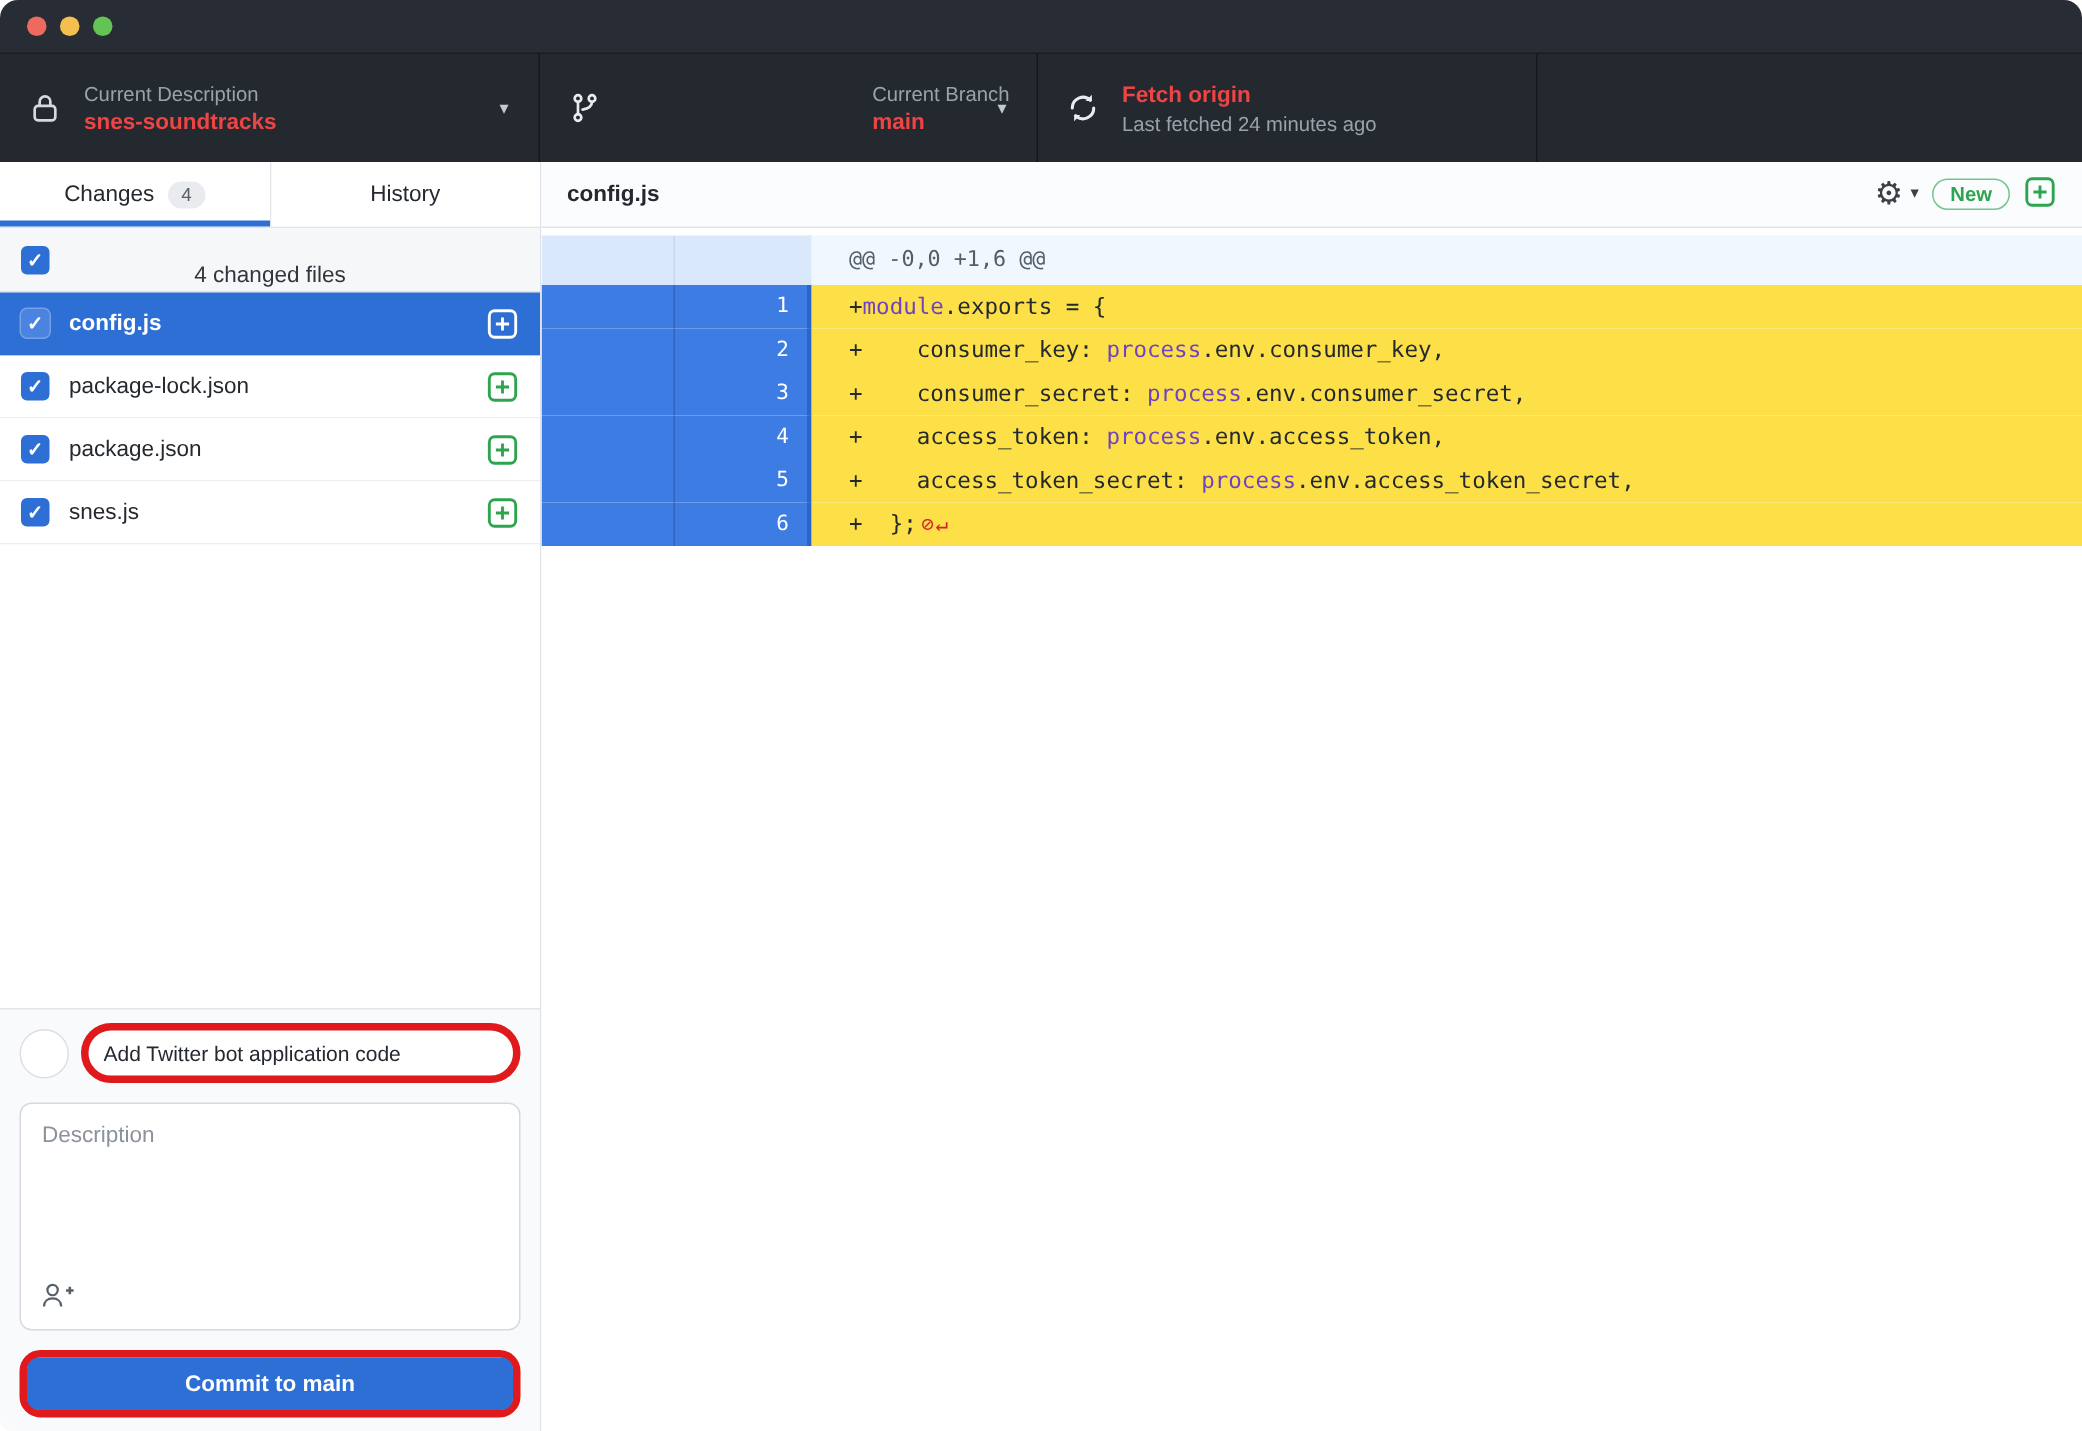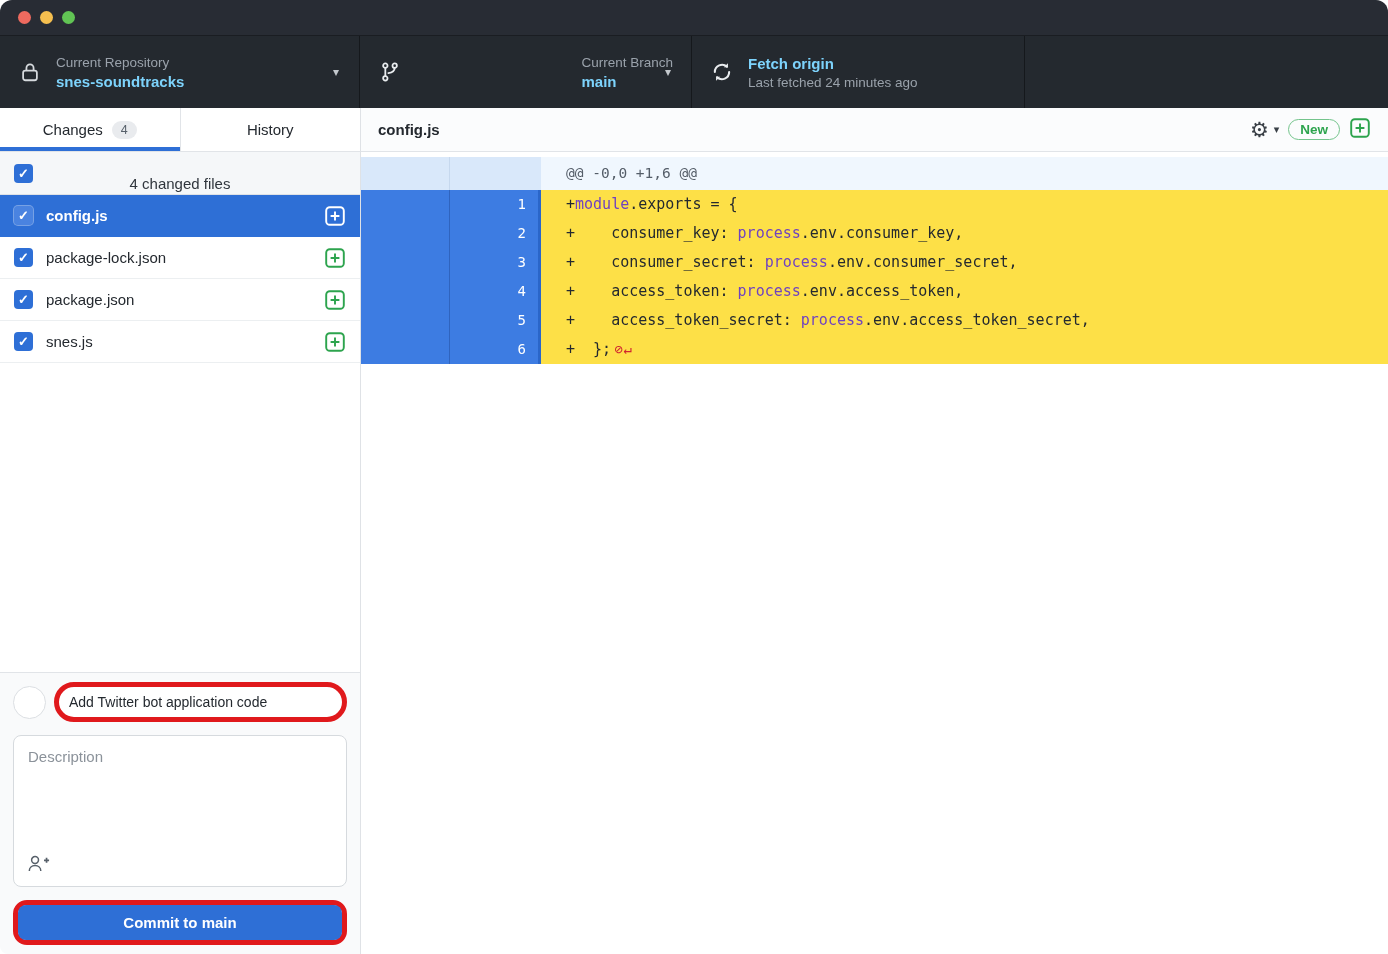--- a/index.html
+++ b/index.html
@@ -20,21 +20,21 @@
   
   .toolbar { height:72px; background:#24292f; display:flex; color:#fff; }
   .tb-section { display:flex; align-items:center; padding:0 18px;
                 border-right:1px solid #15181c; position:relative; }
   .tb-repo   { width:360px; }
   .tb-branch { width:332px;justify-content:space-between; }
   .tb-fetch  { width:333px; }
   .tb-rest   { flex:1; }
   .tb-icon { width:24px; display:flex; justify-content:center; margin-right:14px; flex:none; }
   .tb-label { font-size:13.5px; color:#9aa2ab; }
-  .tb-value { font-size:15px; font-weight:700; color:#7dd3fc; margin-top:3px; }
+  .tb-value { font-size:15px; font-weight:700; color:#ef4444; margin-top:3px; }
   .tb-sub   { font-size:13.5px; color:#9aa2ab; margin-top:3px; }
   .tb-caret { position:absolute; right:20px; top:50%; transform:translateY(-50%);
               color:#c3c8cd; font-size:12px; }
 
   
   .main { display:flex; height:846px; }
 
   
   .sidebar { width:361px; border-right:1px solid #dfe2e6; display:flex;
              flex-direction:column; background:#fff; flex:none; }
@@ -140,21 +140,21 @@
 
   <div class="toolbar">
     <div class="tb-section tb-repo">
       <span class="tb-icon">
         <svg width="22" height="22" viewBox="0 0 16 16" fill="none" stroke="#d6dade" stroke-width="1.3">
           <rect x="3" y="7" width="10" height="7" rx="1.6"></rect>
           <path d="M5.4 7V5a2.6 2.6 0 0 1 5.2 0v2"></path>
         </svg>
       </span>
       <span>
-        <div class="tb-label">Current Repository</div>
+        <div class="tb-label">Current Description</div>
         <div class="tb-value">snes-soundtracks</div>
       </span>
       <span class="tb-caret">▾</span>
     </div>
 
     <div class="tb-section tb-branch">
       <span class="tb-icon">
         <svg width="22" height="22" viewBox="0 0 16 16" fill="none" stroke="#e9ecef" stroke-width="1.3">
           <circle cx="4.6" cy="3.4" r="1.6"></circle>
           <circle cx="4.6" cy="12.6" r="1.6"></circle>

